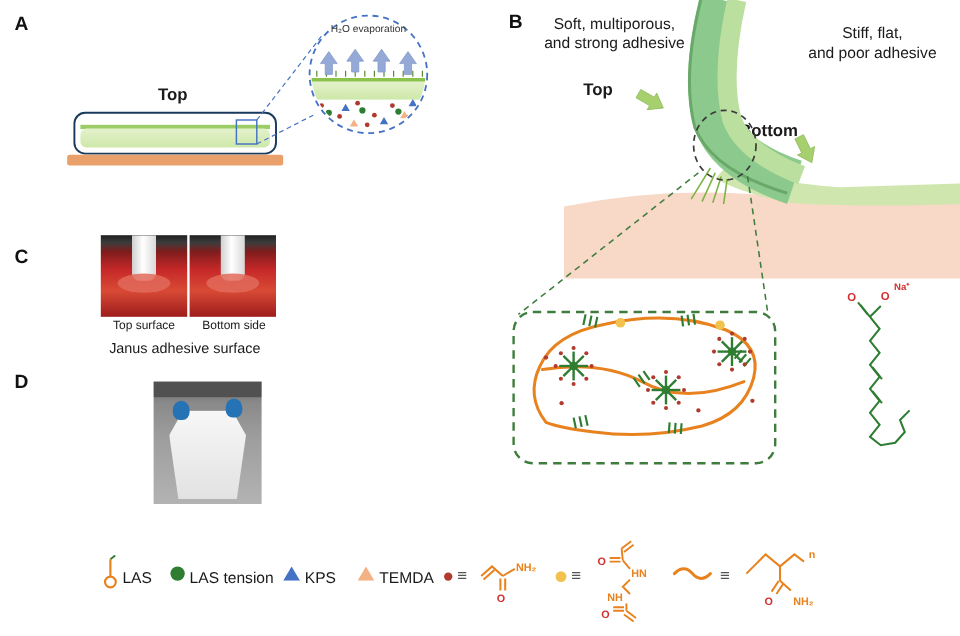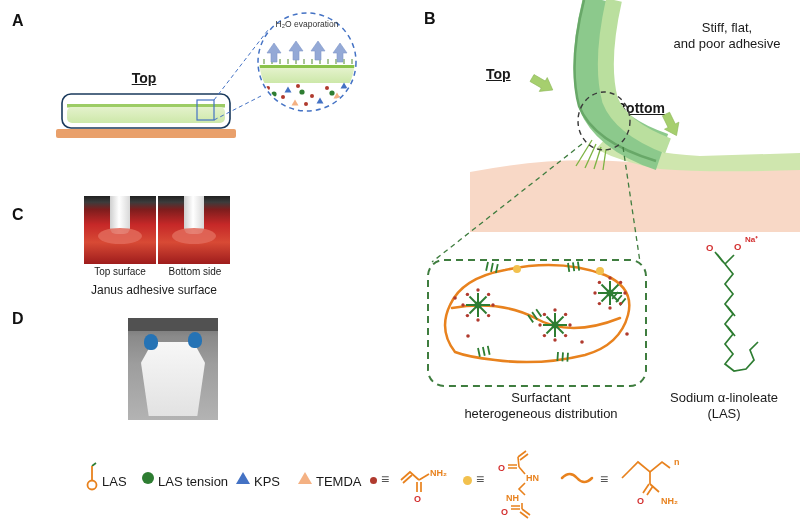--- a/index.html
+++ b/index.html
@@ -1,21 +1,21 @@
 <!DOCTYPE html>
 <html style="--accent_red: #e02020; --sheet_green: #8cc98c; --sheet_green_light: #badf9e; --strip_green: #cfe6ae; --tissue_pink: #f8d8c6; --chain_orange: #e8821e; --micelle_green: #2e7d32; --kps_blue: #4472c4; --temda_peach: #f4b183; --dot_red: #b03a2e; --dot_yellow: #f2c14e; --hotplate_orange: #e9a06b; --arrow_blue: #94a9d6; --arrow_green: #a6cf6e; --dashed_blue: #4472c4; --dashed_green: #3f7d3f;"><head>
 <meta charset="utf-8">
 <style>
   html,body{margin:0;padding:0;background:#fff;}
   .fig{position:relative;width:800px;height:530px;background:#fff;overflow:hidden;
        font-family:"Liberation Sans",sans-serif;color:#1a1a1a;}
   .abs{position:absolute;}
   .txt{position:absolute;line-height:1.22;font-size:13px;}
   .plabel{position:absolute;font-weight:bold;font-size:16px;color:#111;}
-  .b{font-weight:bold;text-decoration:underline;}
+  .b{font-weight:bold;}
   .c{text-align:center;}
   .pre{white-space:pre-line;}
   .red{color:var(--accent_red);}
   .fs12{font-size:12px;} .fs14{font-size:14px;} .fs11{font-size:10px;}
   svg text{font-family:"Liberation Sans",sans-serif;}
   .chem-o{fill:#d32f2f;font-size:9.5px;font-weight:bold;}
   .chem-na{fill:#d32f2f;font-size:8px;font-weight:bold;}
   .leg-o{fill:#d32f2f;font-size:9px;font-weight:bold;}
   .leg-n{fill:var(--chain_orange);font-size:9px;font-weight:bold;}
   .photo-c{position:absolute;width:72px;height:68px;overflow:hidden;
@@ -98,20 +98,22 @@
       <use href="#uparr" transform="translate(234,62)"></use>
       <use href="#uparr" transform="translate(256,60)"></use>
       <use href="#uparr" transform="translate(278,60)"></use>
       <use href="#uparr" transform="translate(300,62)"></use>
     </g>
     <text x="267" y="27" text-anchor="middle" font-size="8.5" fill="#333">H₂O evaporation</text>
   </svg>
 
 
   <div class="plabel" style="left:424px;top:10px">B</div>
+  <div class="txt c pre" style="left:428px;top:12px;width:168px">Soft, multiporous,
+and strong adhesive</div>
   <div class="txt c pre" style="left:652px;top:20px;width:150px">Stiff, flat,
 and poor adhesive</div>
   <div class="txt b fs14" style="left:486px;top:66px">Top</div>
   <div class="txt b fs14" style="left:616px;top:100px">Bottom</div>
   <div class="txt fs12" style="left:540px;top:164px">Detaching</div>
   <div class="txt" style="left:474px;top:188px">Tissue</div>
 
   <svg class="abs" style="left:420px;top:0" width="380" height="448" viewBox="0 0 380 448">
     <defs>
       <path id="barrow" d="M0,-4 L13,-4 L13,-8 L24,0 L13,8 L13,4 L0,4 Z"></path>
@@ -194,24 +196,20 @@
       <path d="M305,264 L313,274 L305,284 L313,294 L305,304 L313,314 L305,324 L313,334 L305,344 L313,354 L305,364 L314,371 L326,369 L334,360 L330,350 L338,342"></path>
       <path d="M307,306 L315,316 M307,326 L315,336"></path>
       <path d="M305,264 L297,254 M303,262 L295,252"></path>
       <path d="M305,264 L314,255"></path>
     </g>
     <text x="286" y="251" class="chem-o">O</text>
     <text x="314" y="250" class="chem-o">O</text>
     <text x="325" y="242" class="chem-na">Na⁺</text>
   </svg>
 
-  <div class="txt c pre" style="left:432px;top:390px;width:218px">Surfactant
-heterogeneous distribution</div>
-  <div class="txt c pre" style="left:650px;top:390px;width:148px">Sodium α-linoleate
-(LAS)</div>
 
   <div class="plabel" style="left:12px;top:206px">C</div>
   <div class="photo-c" style="left:84px;top:196px">
     <div class="tube"></div>
     <div class="splat"></div>
   </div>
   <div class="photo-c" style="left:158px;top:196px">
     <div class="tube"></div>
     <div class="splat"></div>
   </div>

